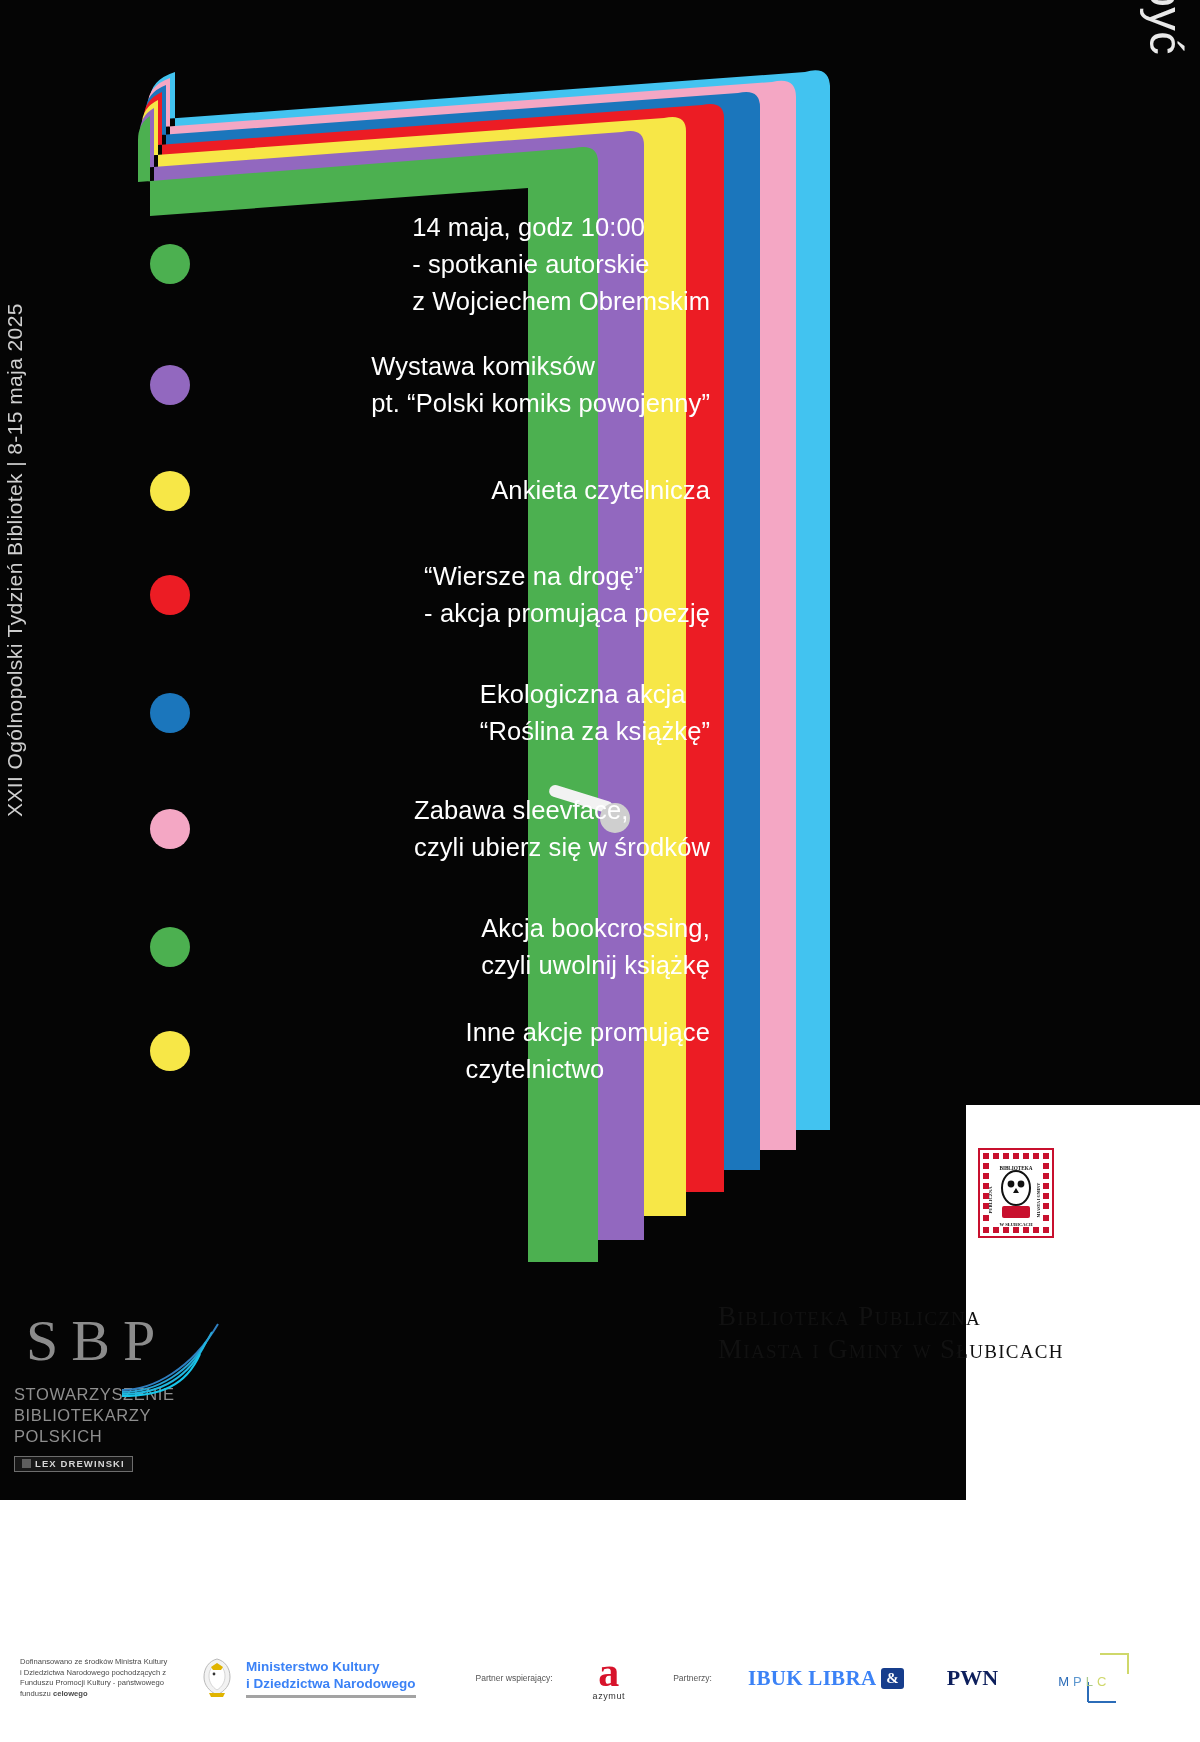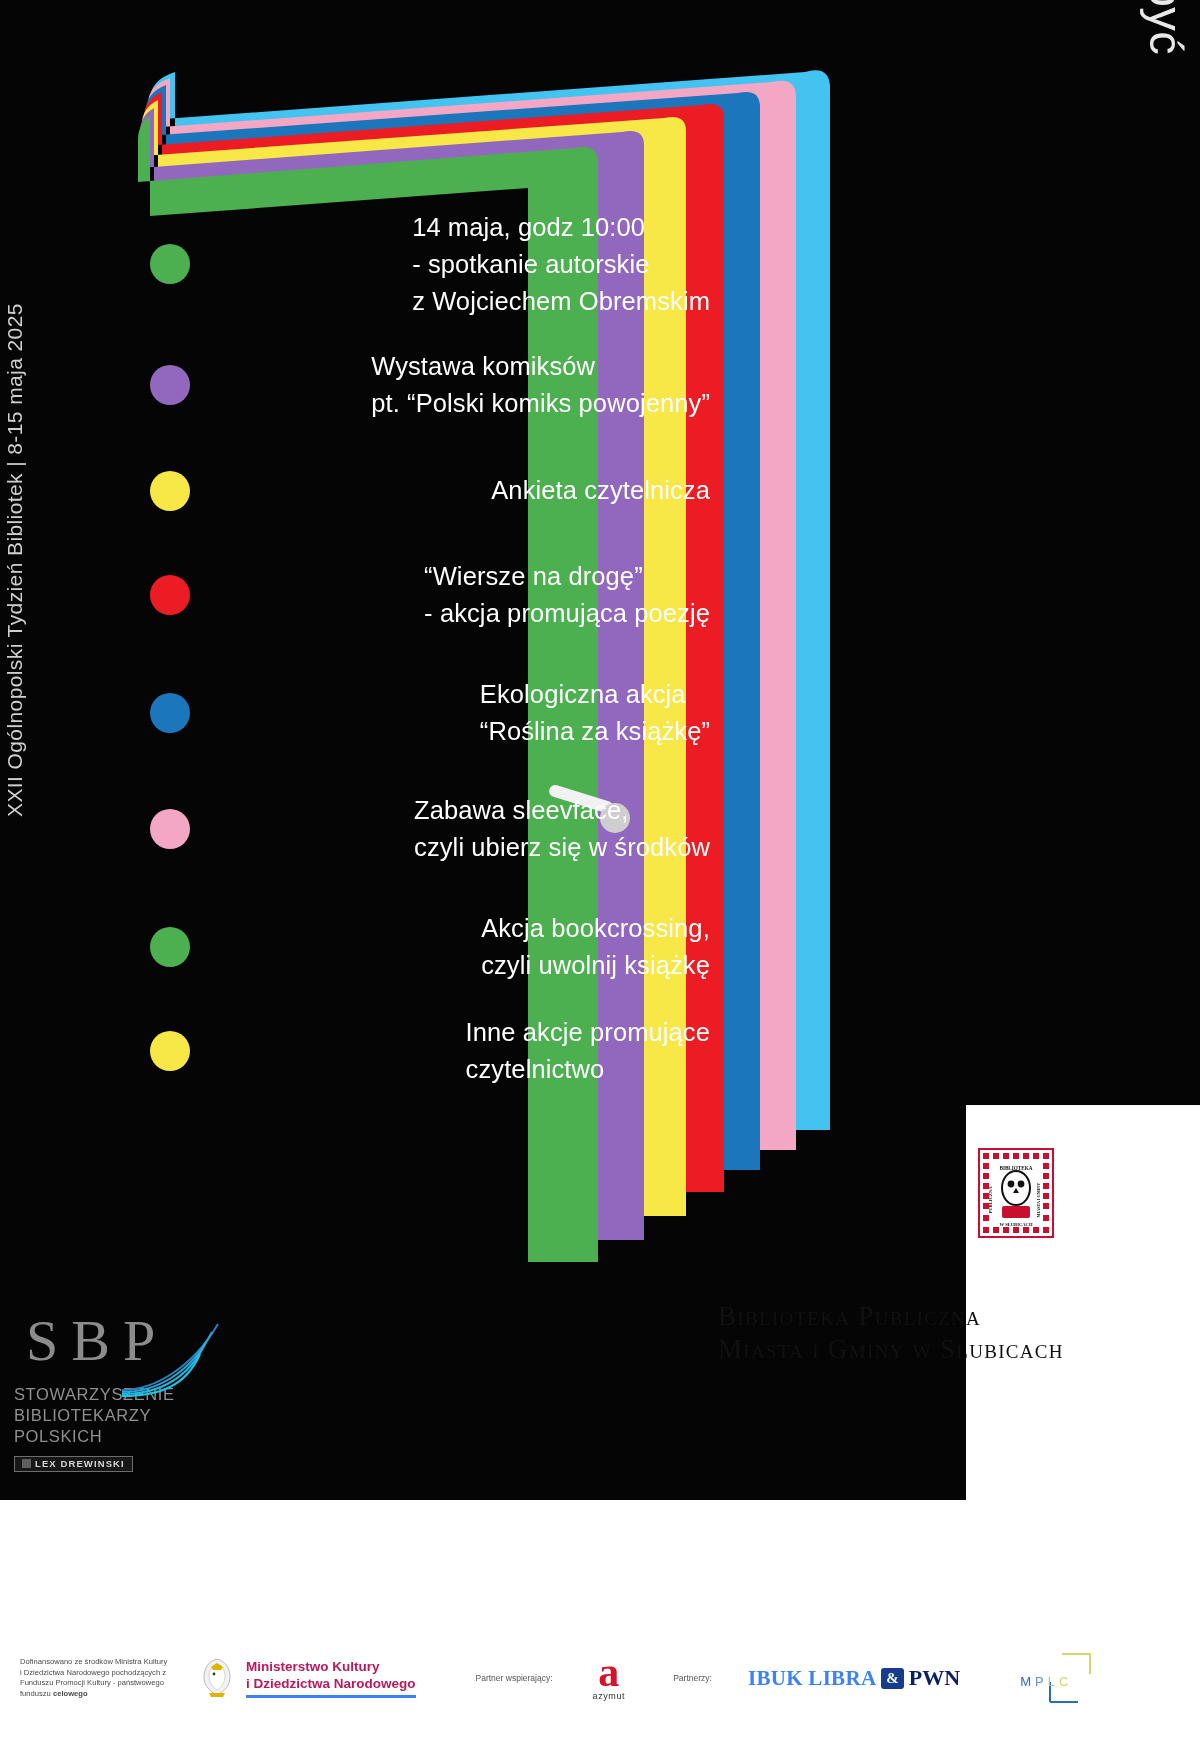--- a/index.html
+++ b/index.html
@@ -118,32 +118,32 @@
     display:flex;align-items:center;
   }
   .f-text{
     color:#4a4a4a;font-size:7.6px;line-height:10.5px;white-space:pre-line;
     margin-left:20px;width:150px;
   }
   .f-b{font-weight:700;}
   .mk{display:flex;align-items:center;margin-left:26px;}
   .mk-eagle{width:42px;height:46px;}
   .mk-name{
-    margin-left:8px;color:#be185d;font-size:13.5px;line-height:17px;
+    margin-left:8px;color:#3b82f6;font-size:13.5px;line-height:17px;
     font-weight:700;white-space:pre-line;
-    border-bottom:3px solid #3b82f6;padding-bottom:3px;
+    border-bottom:3px solid #a3a3a3;padding-bottom:3px;
   }
   .f-lab{color:#555;font-size:8.5px;}
   .azymut{display:flex;flex-direction:column;align-items:center;}
   .azymut-mark{font-size:42px;color:#d7132b;line-height:34px;font-family:"Liberation Serif",serif;font-weight:700;}
   .azymut-name{font-size:9px;color:#333;letter-spacing:0.6px;margin-top:2px;}
   .ibuk{display:flex;align-items:center;}
   .ibuk-t{color:#3b82f6;font-size:21px;font-weight:700;letter-spacing:0.3px;font-family:"Liberation Serif",serif;}
   .ibuk-sq{background:#163d8c;color:#fff;font-size:15px;font-weight:700;padding:2px 5px;margin:0 5px;border-radius:3px;font-family:"Liberation Serif",serif;}
-  .pwn{color:#0d1f5c;font-size:22px;font-weight:700;font-family:"Liberation Serif",serif;}
+  .pwn{color:#0d1f5c;font-size:22px;font-weight:700;font-family:"Liberation Serif",serif;margin-left:38px;}
   .mplc{position:relative;width:80px;height:60px;}
   .mplc-letters{position:absolute;left:4px;top:26px;font-size:13px;letter-spacing:4px;}
   .mplc-c1{color:#2b6cb8;} .mplc-c2{color:#5d97cf;} .mplc-c3{color:#a8c98c;} .mplc-c4{color:#cfd86a;}
 </style>
 </head>
 <body>
 
 <div id="poster">
 
   <div class="black-fill"></div>

